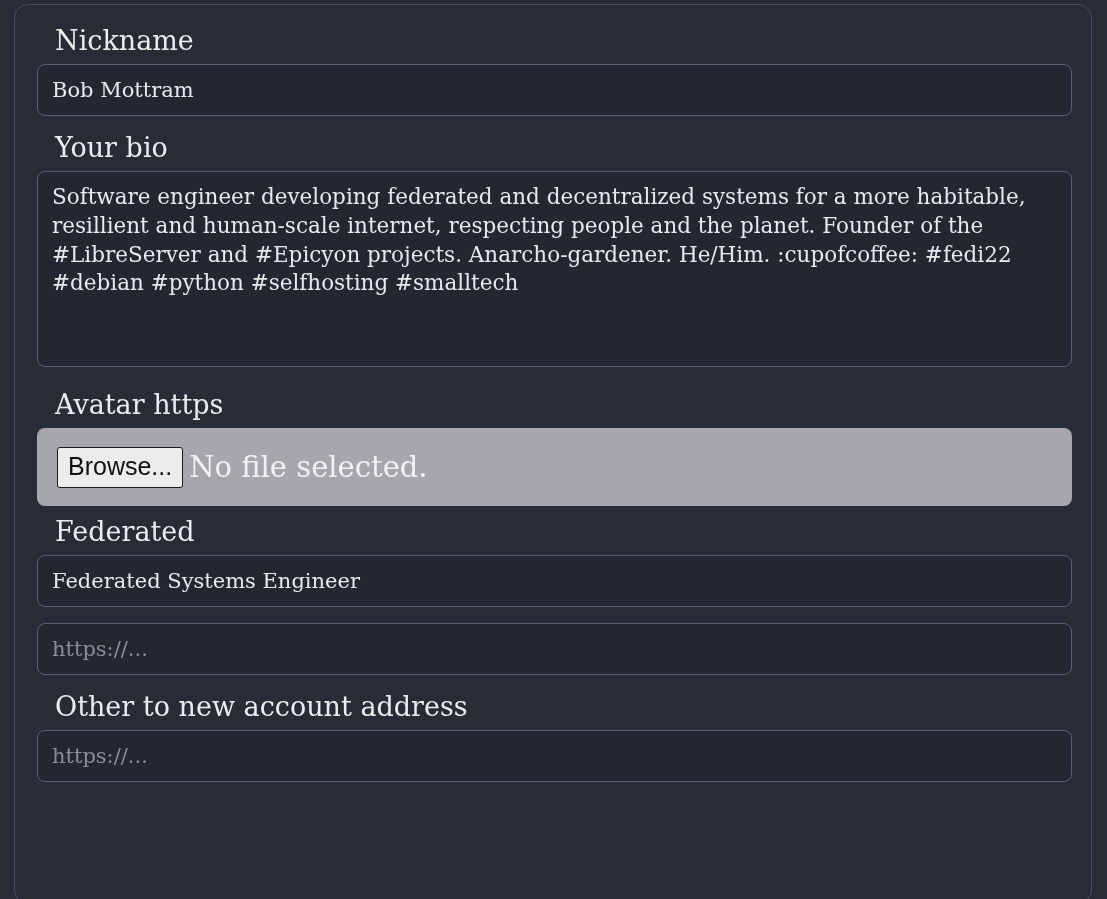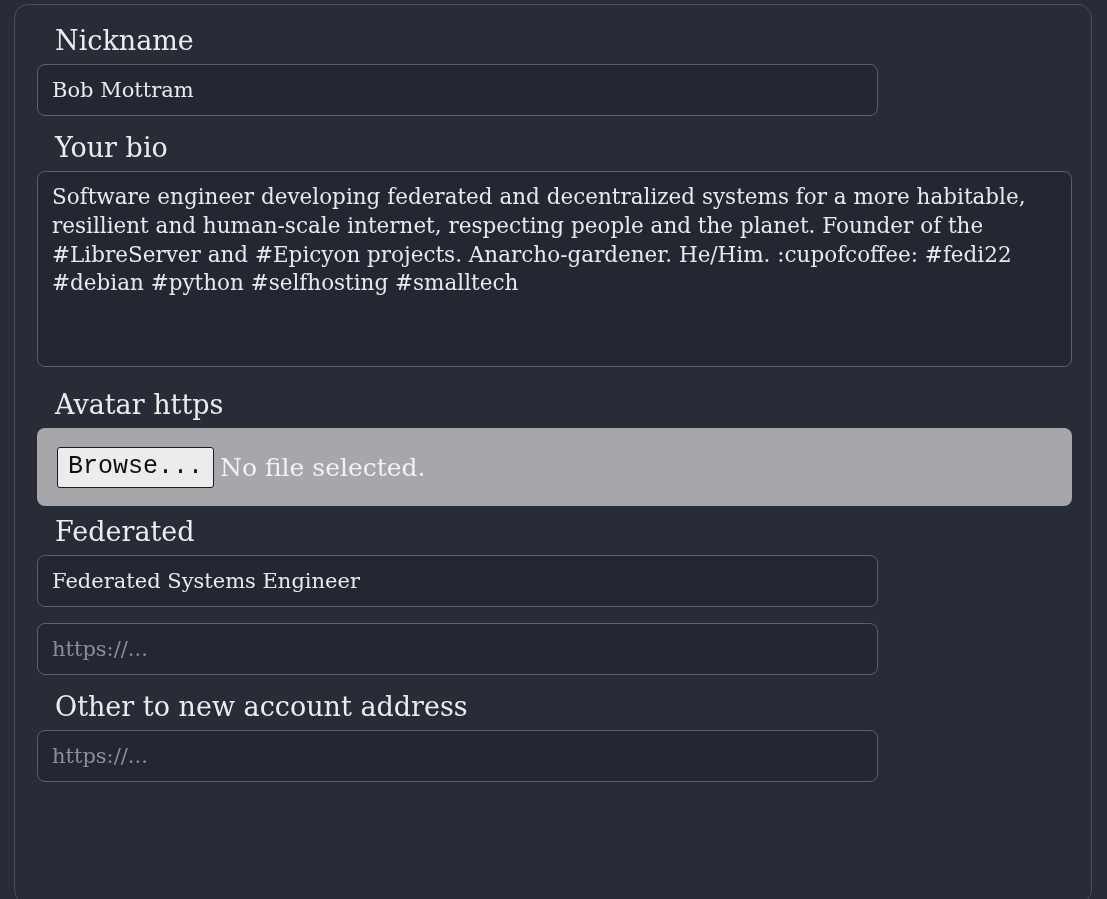--- a/index.html
+++ b/index.html
@@ -28,21 +28,21 @@
   .field-label {
     font-size: 27px;
     line-height: 1.15;
     color: #ececed;
     margin: 0 0 8px 18px;
     font-weight: normal;
   }
   .text-input {
     box-sizing: border-box;
     display: block;
-    width: 841px;
+    width: 1035px;
     height: 52px;
     background: #232731;
     border: 1px solid #5a6070;
     border-radius: 8px;
     color: #e9e9ec;
     font-family: "DejaVu Serif", "Liberation Serif", serif;
     font-size: 21px;
     padding: 16px 14px;
     outline: none;
   }
@@ -74,28 +74,28 @@
     border-radius: 8px;
     display: flex;
     align-items: center;
     padding-left: 20px;
   }
   .browse-btn {
     background: #ececec;
     border: 1px solid #1b1b1b;
     border-radius: 3px;
     color: #101010;
-    font-family: Liberation Mono, monospace;
+    font-family: Liberation Sans, sans-serif;
     font-size: 25px;
     line-height: 1;
     padding: 6px 10px 8px 10px;
     cursor: pointer;
   }
   .file-status {
-    font-size: 25px;
+    font-size: 29px;
     color: #f2f2f4;
     margin-left: 6px;
   }
   .gap-sm { height: 10px; }
   .gap-md { height: 16px; }
   .gap-lg { height: 22px; }
 </style>
 </head>
 <body>
 

